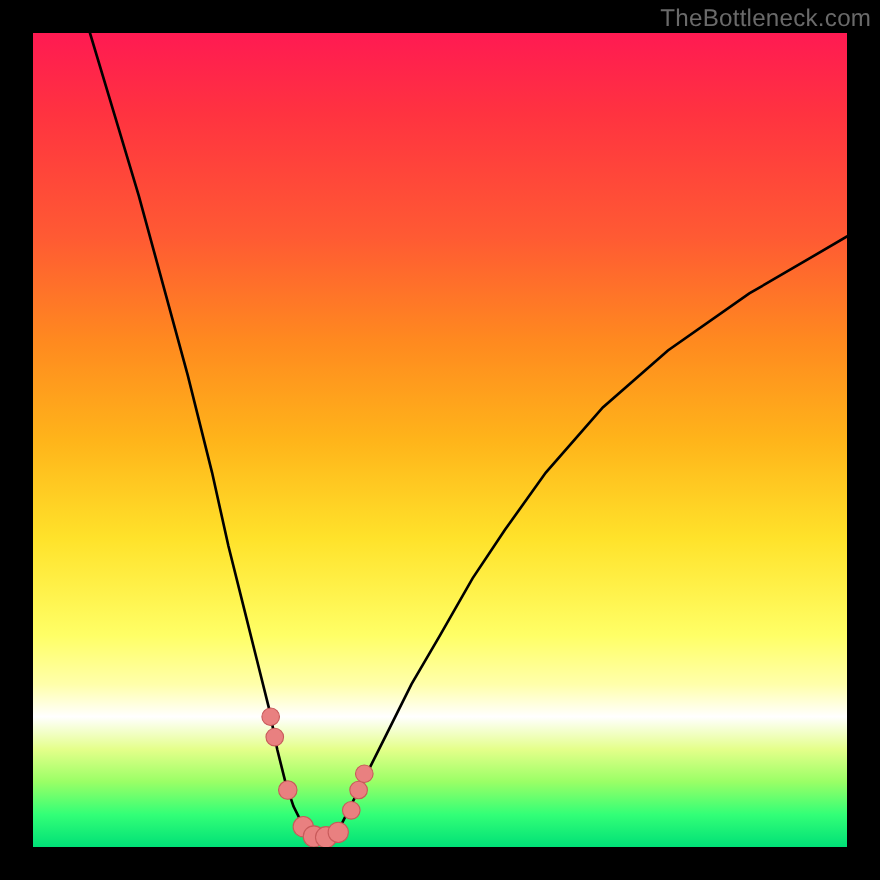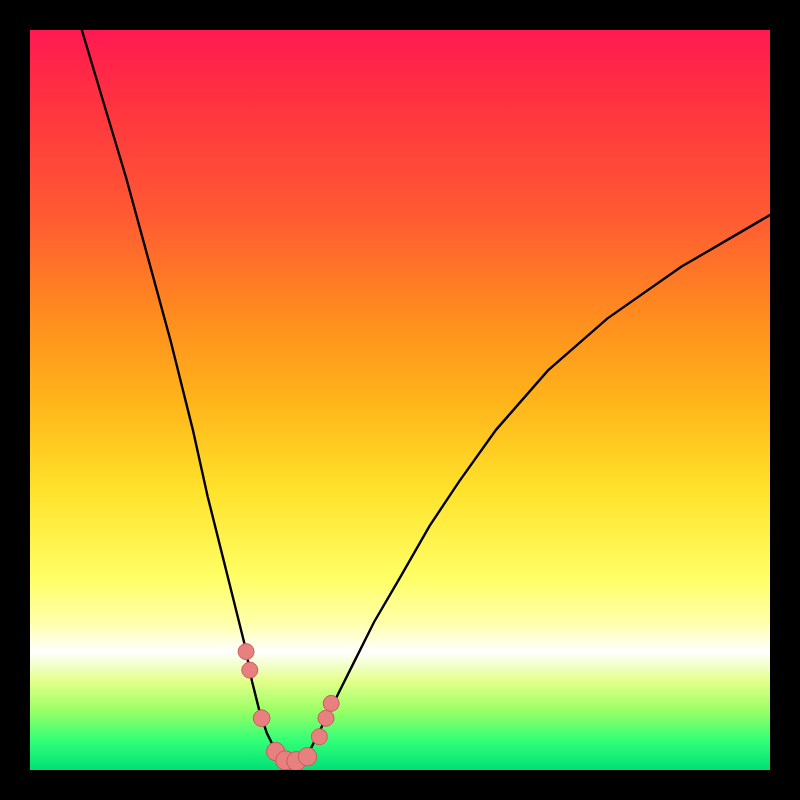--- a/index.html
+++ b/index.html
@@ -72,13 +72,14 @@
           <circle cx="245.68" cy="721.50" r="9.20" fill="#e98080" stroke="#c85a5a" stroke-width="1"></circle>
           <circle cx="255.30" cy="730.38" r="9.60" fill="#e98080" stroke="#c85a5a" stroke-width="1"></circle>
           <circle cx="266.40" cy="731.12" r="9.60" fill="#e98080" stroke="#c85a5a" stroke-width="1"></circle>
           <circle cx="277.50" cy="726.68" r="9.20" fill="#e98080" stroke="#c85a5a" stroke-width="1"></circle>
           <circle cx="289.34" cy="706.70" r="8.00" fill="#e98080" stroke="#c85a5a" stroke-width="1"></circle>
           <circle cx="296.00" cy="688.20" r="8.00" fill="#e98080" stroke="#c85a5a" stroke-width="1"></circle>
           <circle cx="301.18" cy="673.40" r="8.00" fill="#e98080" stroke="#c85a5a" stroke-width="1"></circle>
         </g>
     </svg>
   </div>
+  <div class="watermark">TheBottleneck.com</div>
 </div>
 
 </body></html>

